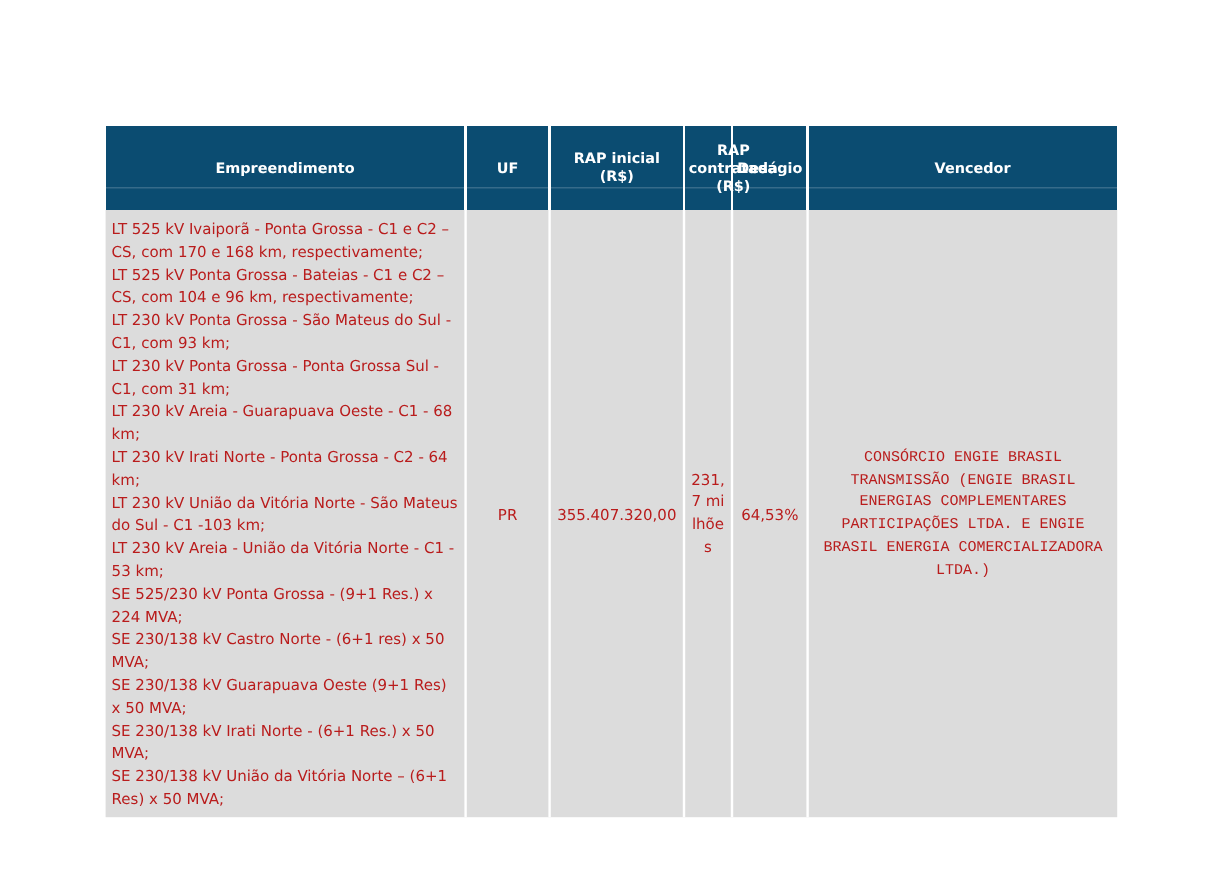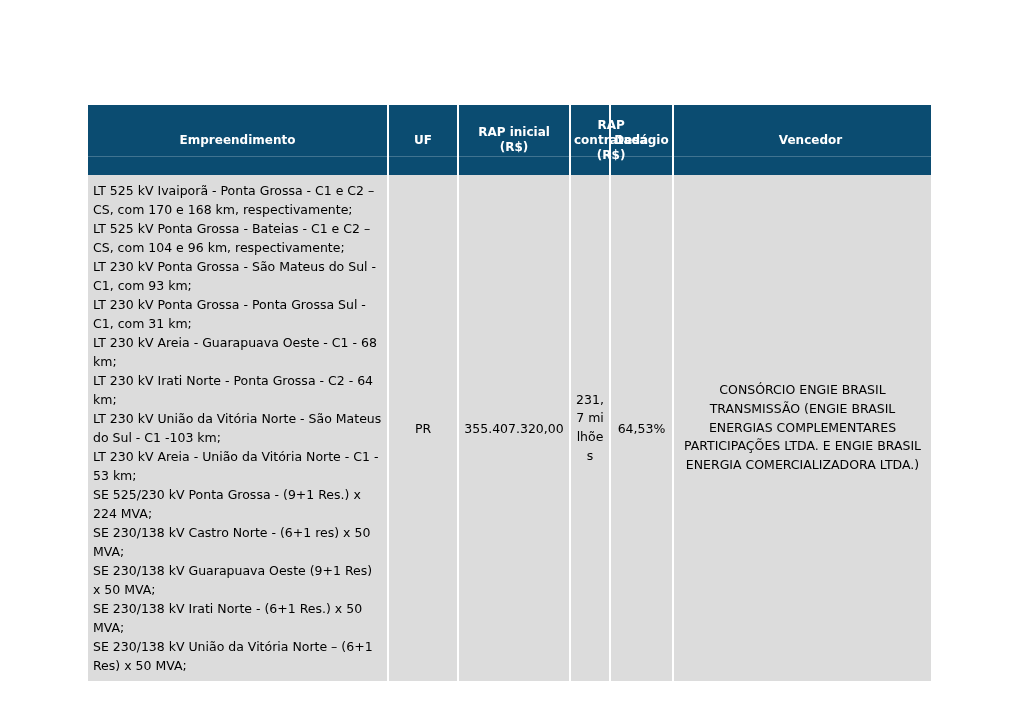--- a/index.html
+++ b/index.html
@@ -58,32 +58,32 @@
     height: 1px;
     background: rgba(255,255,255,0.22);
     pointer-events: none;
   }
 
   .th-label { position: relative; z-index: 2; display: inline-block; }
 
   
   tbody td {
     background: #dcdcdc;
-    color: #000000;
+    color: #b91c1c;
     font-size: 12.5px;
     font-family: "DejaVu Sans", sans-serif;
     vertical-align: middle;
     padding: 0 4px;
     border-left: 2px solid #ffffff;
     border-right: 2px solid #ffffff;
     box-sizing: border-box;
     line-height: 1.52;
   }
   tbody td:first-child { border-left: none; }
-  tbody td:last-child  { border-right: none; }
+  tbody td:last-child  { border-right: none; font-family: Liberation Mono, monospace; }
 
   td.c-empreendimento {
     text-align: left;
     vertical-align: top;
     padding-top: 6px;
     padding-bottom: 6px;
     padding-left: 5px;
     white-space: pre-line;
     word-wrap: break-word;
   }

